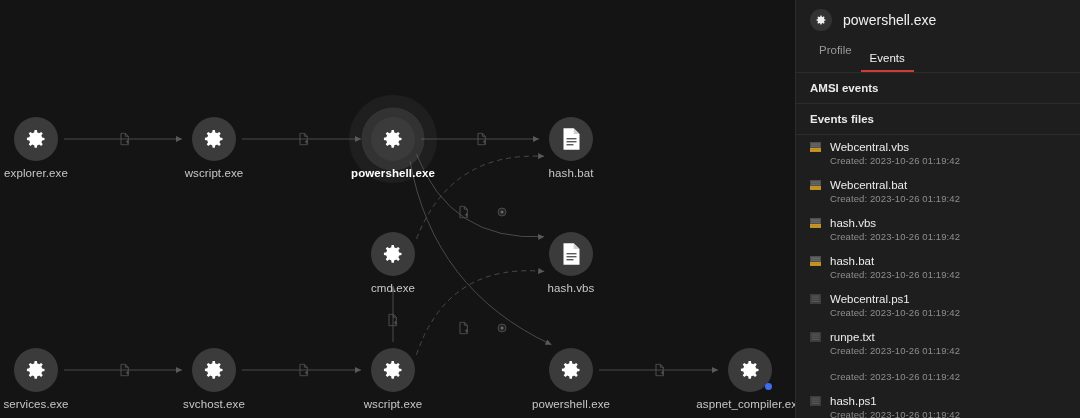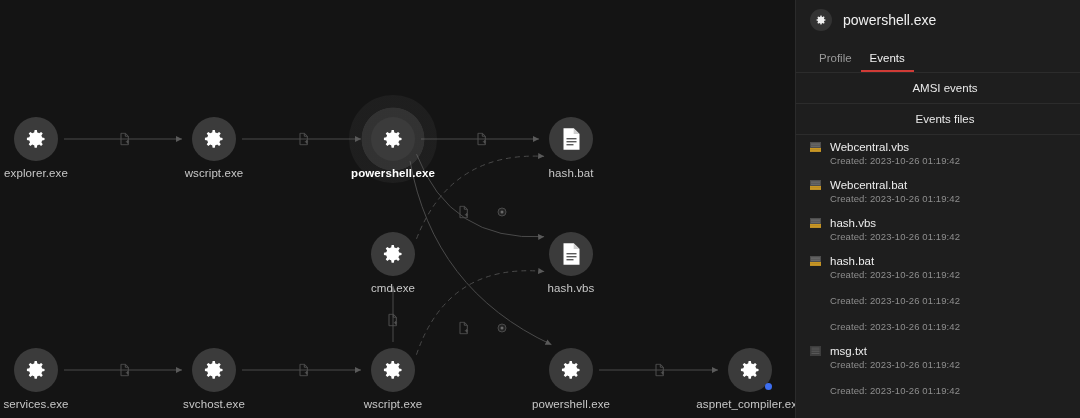--- a/index.html
+++ b/index.html
@@ -88,36 +88,35 @@
     padding: 9px 14px 8px 14px;
   }
   .panel-header .hicon {
     width: 22px; height: 22px; border-radius: 50%;
     background: #333333;
     display:flex; align-items:center; justify-content:center;
     flex: 0 0 22px;
   }
   .panel-header .htitle { font-size: 14px; color: #f0f0f0; }
 
-  .tabs { display:flex; gap: 0; padding: 0 14px; align-items: flex-end; }
+  .tabs { display:flex; gap: 0; padding: 0 14px; }
   .tab {
     font-size: 11.5px; color: #9a9a9a;
     padding: 5px 9px 6px 9px;
     border-bottom: 2px solid transparent;
     cursor: default;
   }
   .tab.active { color: #f2f2f2; border-bottom-color: #d03b36; margin-top: 8px; }
 
   .section-head {
-    font-size: 11.5px; font-weight: normal; color: #eaeaea;
+    font-size: 11.5px; font-weight: bold; color: #eaeaea;
     padding: 9px 0 9px 14px;
     border-top: 1px solid #2c2c2c;
     border-bottom: 1px solid #2c2c2c;
     background: #1e1e1e;
-    text-align: center;
   }
   .section-head + .section-head { border-top: none; }
 
   .file-list { }
   .file-row { padding: 6px 0 7px 14px; }
   .file-main { display: flex; align-items: center; gap: 9px; }
   .ficon { width: 11px; height: 12px; flex: 0 0 11px; display:block; }
   .fname { font-size: 11.5px; color: #ededed; }
   .fmeta { font-size: 9.5px; color: #8e8e8e; padding-left: 20px; margin-top: 2px; letter-spacing: .1px; }
 </style>
@@ -398,39 +397,63 @@
                   <rect x="1" y="4.6" width="9" height="1.2" fill="#6e6e6e"></rect>
                   <rect x="0" y="7.2" width="11" height="1.5" fill="#e8a817"></rect>
                   <rect x="0" y="9.2" width="11" height="1.5" fill="#e8a817"></rect>
                 </svg>
               </span>
               <span class="fname">hash.bat</span>
             </div>
             <div class="fmeta">Created: 2023-10-26 01:19:42</div>
           </div>
           <div class="file-row">
-            <div class="fmeta">Created: 2023-10-26 01:19:42</div>
-          </div>
-          <div class="file-row">
-            <div class="fmeta">Created: 2023-10-26 01:19:42</div>
-          </div>
-          <div class="file-row">
             <div class="file-main">
               <span>
                 <svg class="ficon" viewBox="0 0 11 12">
                   <rect x="0" y="1" width="11" height="10" fill="#3d3d3d"></rect>
                   <rect x="1.5" y="2.6" width="8" height="1" fill="#585858"></rect>
                   <rect x="1.5" y="4.4" width="8" height="1" fill="#585858"></rect>
                   <rect x="1.5" y="6.2" width="8" height="1" fill="#585858"></rect>
                   <rect x="1.5" y="8" width="8" height="1" fill="#585858"></rect>
                 </svg>
               </span>
-              <span class="fname">msg.txt</span>
-            </div>
-            <div class="fmeta">Created: 2023-10-26 01:19:42</div>
-          </div>
-          <div class="file-row">
+              <span class="fname">Webcentral.ps1</span>
+            </div>
+            <div class="fmeta">Created: 2023-10-26 01:19:42</div>
+          </div>
+          <div class="file-row">
+            <div class="file-main">
+              <span>
+                <svg class="ficon" viewBox="0 0 11 12">
+                  <rect x="0" y="1" width="11" height="10" fill="#3d3d3d"></rect>
+                  <rect x="1.5" y="2.6" width="8" height="1" fill="#585858"></rect>
+                  <rect x="1.5" y="4.4" width="8" height="1" fill="#585858"></rect>
+                  <rect x="1.5" y="6.2" width="8" height="1" fill="#585858"></rect>
+                  <rect x="1.5" y="8" width="8" height="1" fill="#585858"></rect>
+                </svg>
+              </span>
+              <span class="fname">runpe.txt</span>
+            </div>
+            <div class="fmeta">Created: 2023-10-26 01:19:42</div>
+          </div>
+          <div class="file-row">
+            <div class="fmeta">Created: 2023-10-26 01:19:42</div>
+          </div>
+          <div class="file-row">
+            <div class="file-main">
+              <span>
+                <svg class="ficon" viewBox="0 0 11 12">
+                  <rect x="0" y="1" width="11" height="10" fill="#3d3d3d"></rect>
+                  <rect x="1.5" y="2.6" width="8" height="1" fill="#585858"></rect>
+                  <rect x="1.5" y="4.4" width="8" height="1" fill="#585858"></rect>
+                  <rect x="1.5" y="6.2" width="8" height="1" fill="#585858"></rect>
+                  <rect x="1.5" y="8" width="8" height="1" fill="#585858"></rect>
+                </svg>
+              </span>
+              <span class="fname">hash.ps1</span>
+            </div>
             <div class="fmeta">Created: 2023-10-26 01:19:42</div>
           </div>
         </div>
       </div>
   </div>
 </div>
 
 </body></html>

